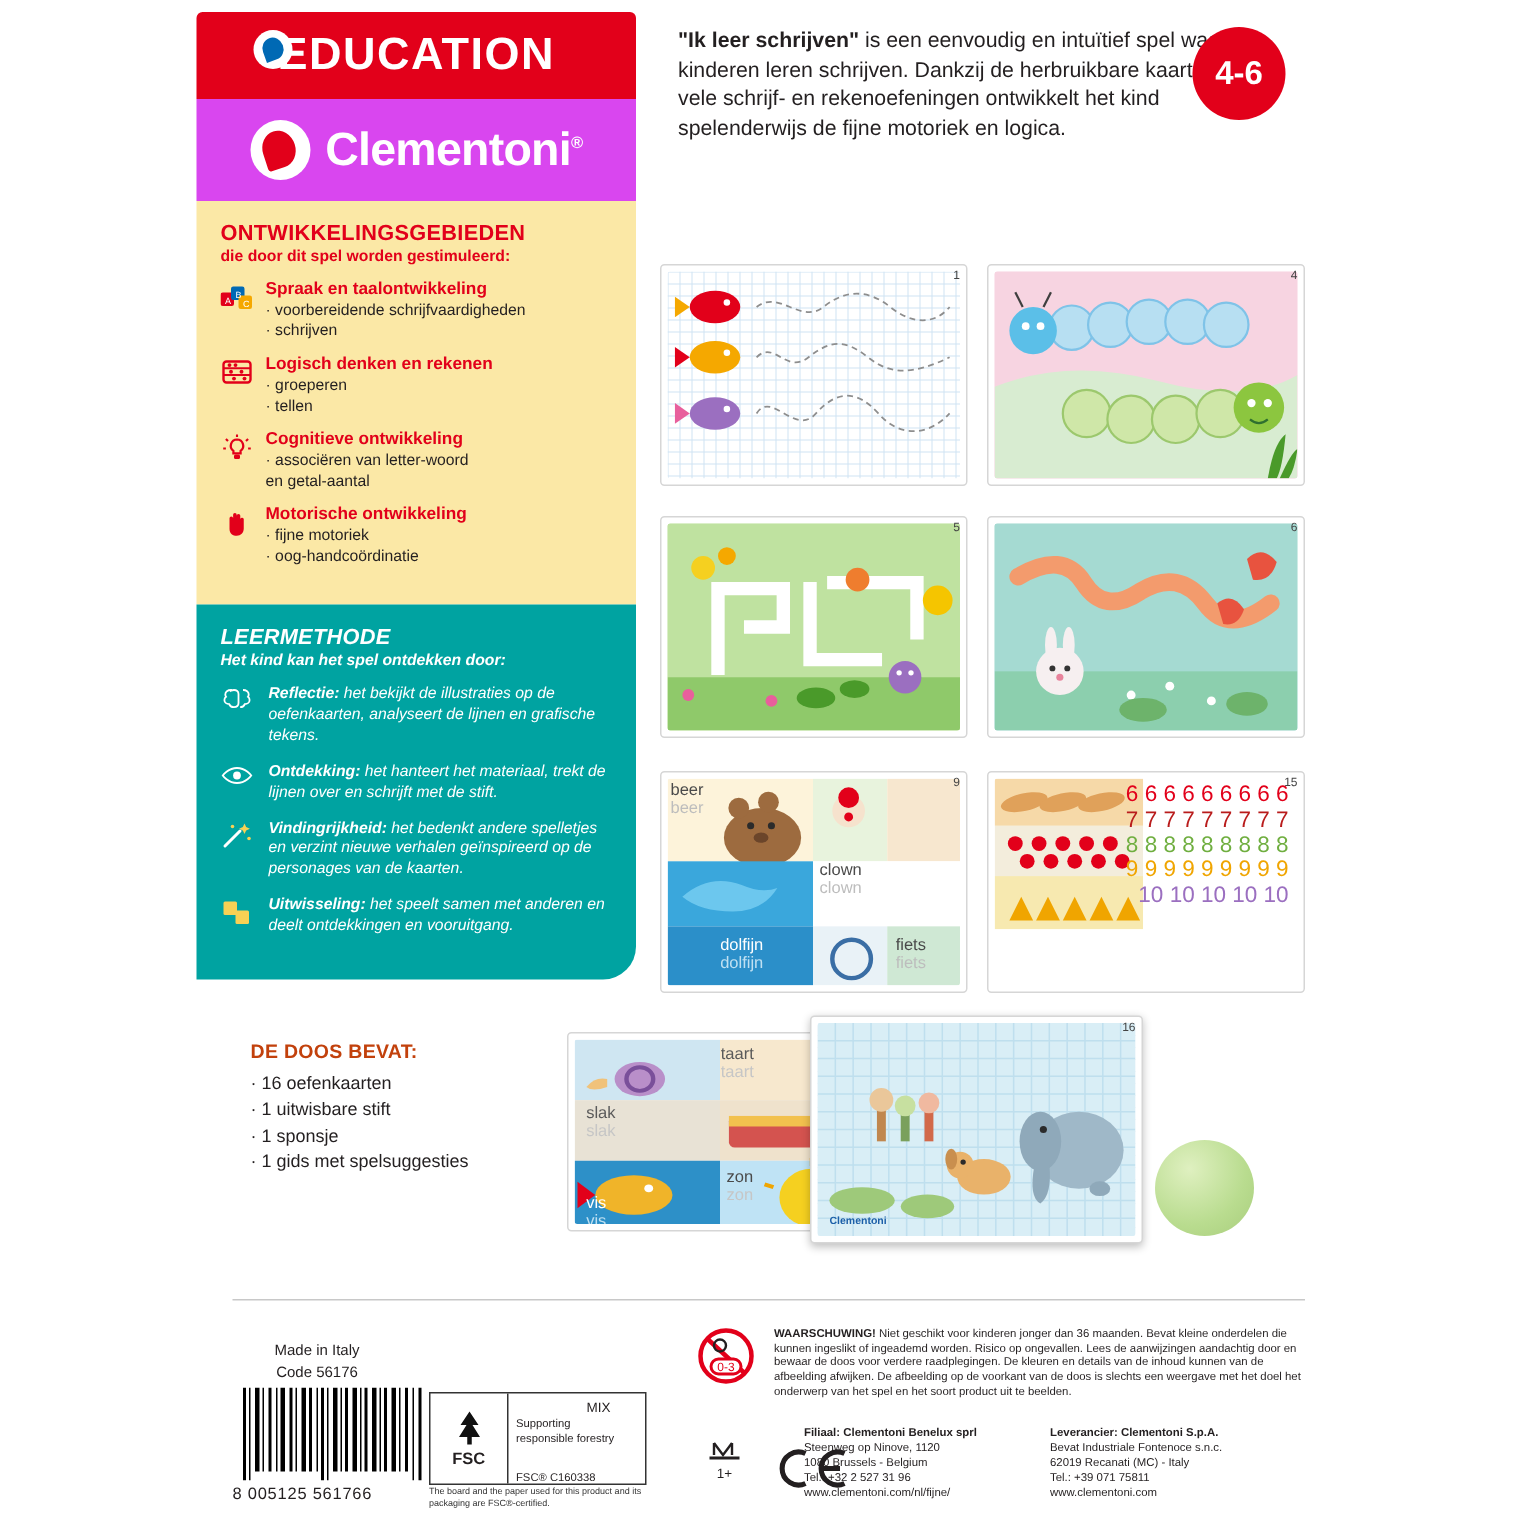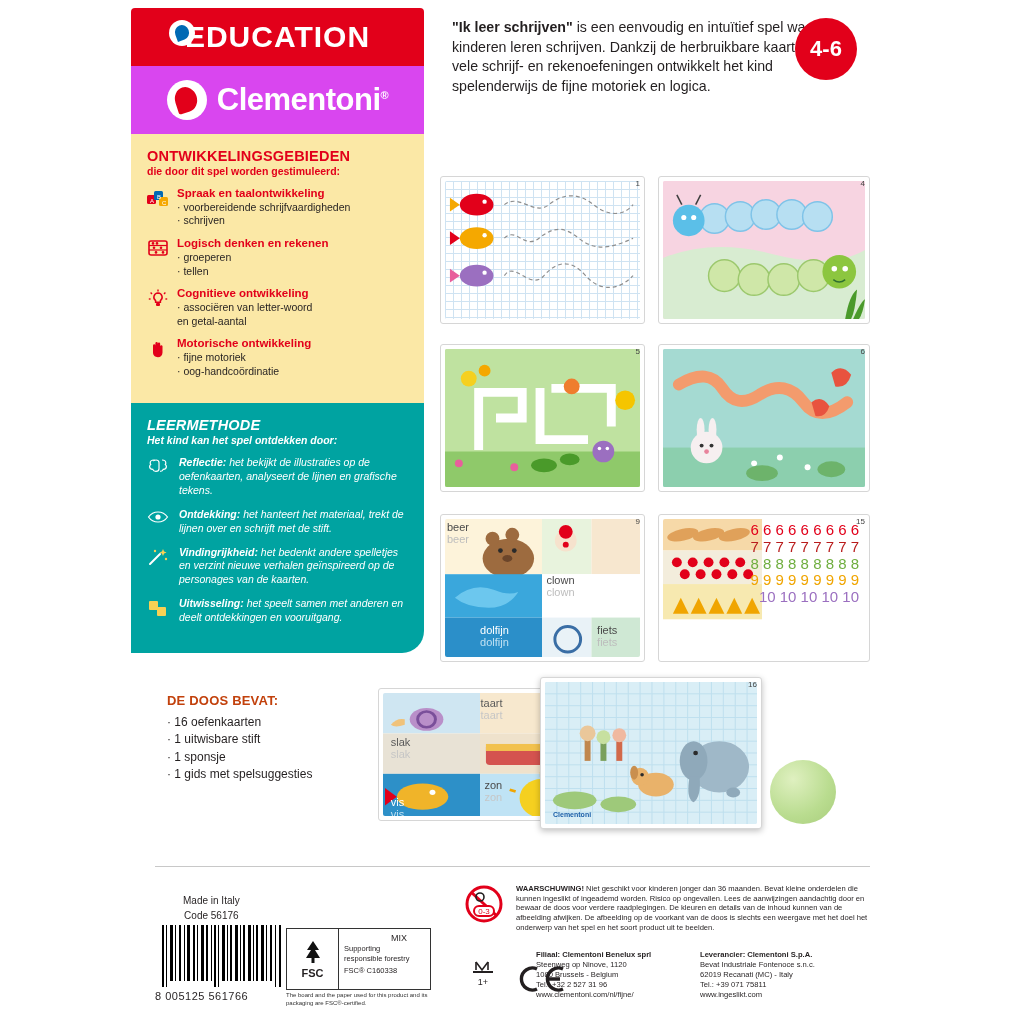--- a/index.html
+++ b/index.html
@@ -638,21 +638,21 @@
       <svg width="26" height="26" viewBox="0 0 26 26">
         <path d="M13 2 l6 9 h-4 l5 8 H6 l5-8 H7z" fill="#111"></path>
         <rect x="11.5" y="19" width="3" height="5" fill="#111"></rect>
       </svg>
       <div style="font-size:11px; font-weight:bold; margin-top:2px;">FSC</div>
     </div>
     <div class="fsc-right">
       <div style="font-weight:normal; font-size:9px;margin-left:47px;">MIX</div>
       <div>Supporting</div>
       <div>responsible forestry</div>
-      <div style="margin-top:3px;">FSC® C160338</div>
+      <div style="margin-top:17px;">FSC® C160338</div>
     </div>
   </div>
   <div class="fsc-note">The board and the paper used for this product and its packaging are FSC®-certified.</div>
 
   <div class="no-03">
     <svg width="48" height="40" viewBox="0 0 48 40">
       <circle cx="24" cy="20" r="17" fill="none" stroke="#e2001a" stroke-width="3"></circle>
       <line x1="11" y1="8" x2="37" y2="32" stroke="#e2001a" stroke-width="3"></line>
       <rect x="14" y="22" width="20" height="10" rx="5" fill="#fff" stroke="#e2001a" stroke-width="2"></rect>
       <text x="24" y="30" font-size="8" text-anchor="middle" fill="#e2001a" font-family="Liberation Sans">0-3</text>
@@ -686,16 +686,16 @@
     <div>1080 Brussels - Belgium</div>
     <div>Tel.: +32 2 527 31 96</div>
     <div>www.clementoni.com/nl/fijne/</div>
   </div>
 
   <div class="addr-right">
     <div><b>Leverancier: Clementoni S.p.A.</b></div>
     <div>Bevat Industriale Fontenoce s.n.c.</div>
     <div>62019 Recanati (MC) - Italy</div>
     <div>Tel.: +39 071 75811</div>
-    <div>www.ingeslikt.com</div>
+    <div>www.clementoni.com</div>
   </div>
 
 </div>
 
 </body></html>

